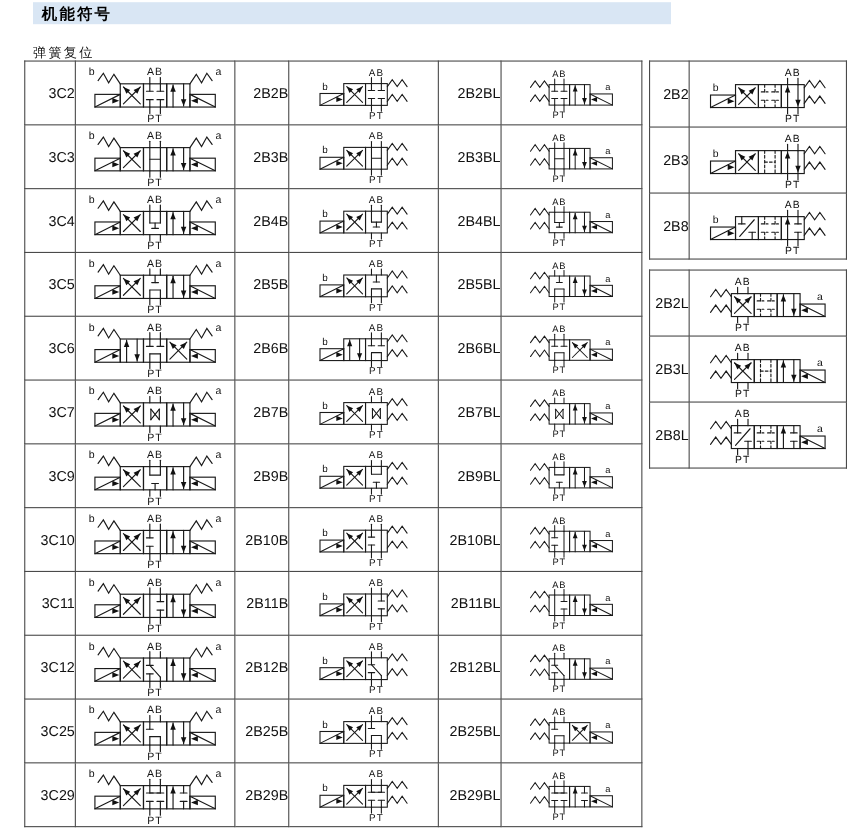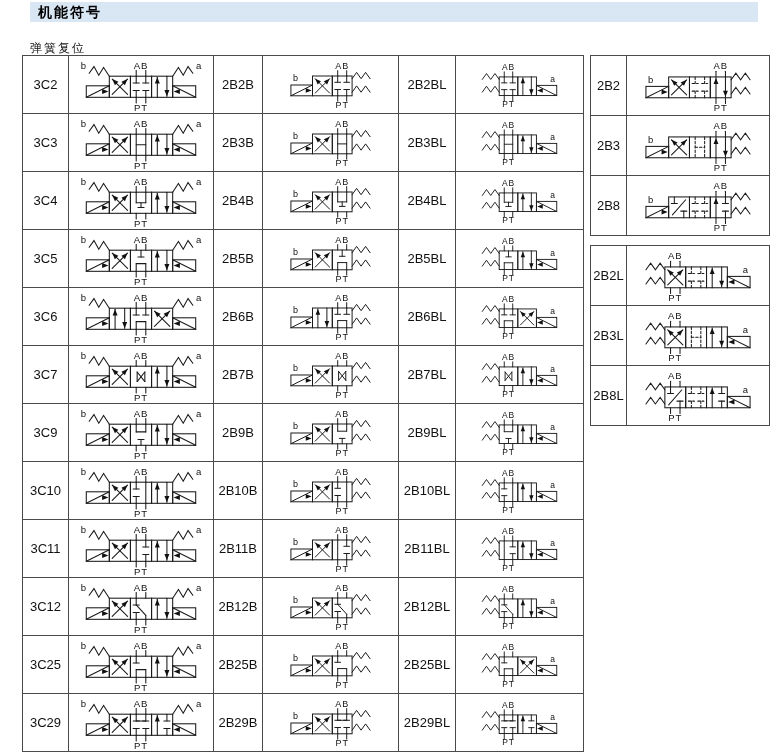--- a/index.html
+++ b/index.html
@@ -1,24 +1,24 @@
 <!DOCTYPE html>
 <html><head>
 <meta charset="utf-8">
 <style>
   html,body{margin:0;padding:0;background:#ffffff;}
   .page{position:relative;width:771px;height:753px;background:#ffffff;overflow:hidden;
         font-family:"Liberation Sans","DejaVu Sans",sans-serif;color:#111;}
-  .header-bar{position:absolute;left:30px;top:2px;width:728px;height:20px;background:#d9e6f4;}
+  .header-bar{position:absolute;left:30px;top:2px;width:580px;height:20px;background:#d9e6f4;}
   .header-bar .title{display:inline-block;padding-left:8px;font-size:14px;font-weight:bold;
         line-height:20px;color:#000;letter-spacing:2px;}
   .subtitle{position:absolute;left:30px;top:40px;font-size:12px;letter-spacing:2px;color:#111;}
   table.vtable{position:absolute;border-collapse:collapse;table-layout:fixed;background:#fff;}
   table.vtable td{border:1px solid #4a4a4a;padding:0;vertical-align:middle;overflow:hidden;}
-  td.code{font-size:13px;text-align:center;color:#111;}
+  td.code{font-size:13px;text-align:right;color:#111;}
   td.sym svg{display:block;width:100%;height:100%;}
   .ln{stroke:#1a1a1a;stroke-width:1.1;fill:none;stroke-linecap:round;}
   .dash{stroke-dasharray:2.6 2;}
   .fl{fill:#111;stroke:none;}
   text.port{font-family:"Liberation Sans","DejaVu Sans",sans-serif;font-size:10px;fill:#111;
         text-anchor:middle;letter-spacing:1px;}
   text.lab{font-family:"Liberation Sans","DejaVu Sans",sans-serif;font-size:10px;fill:#111;
         text-anchor:middle;}
 </style>
 </head>

